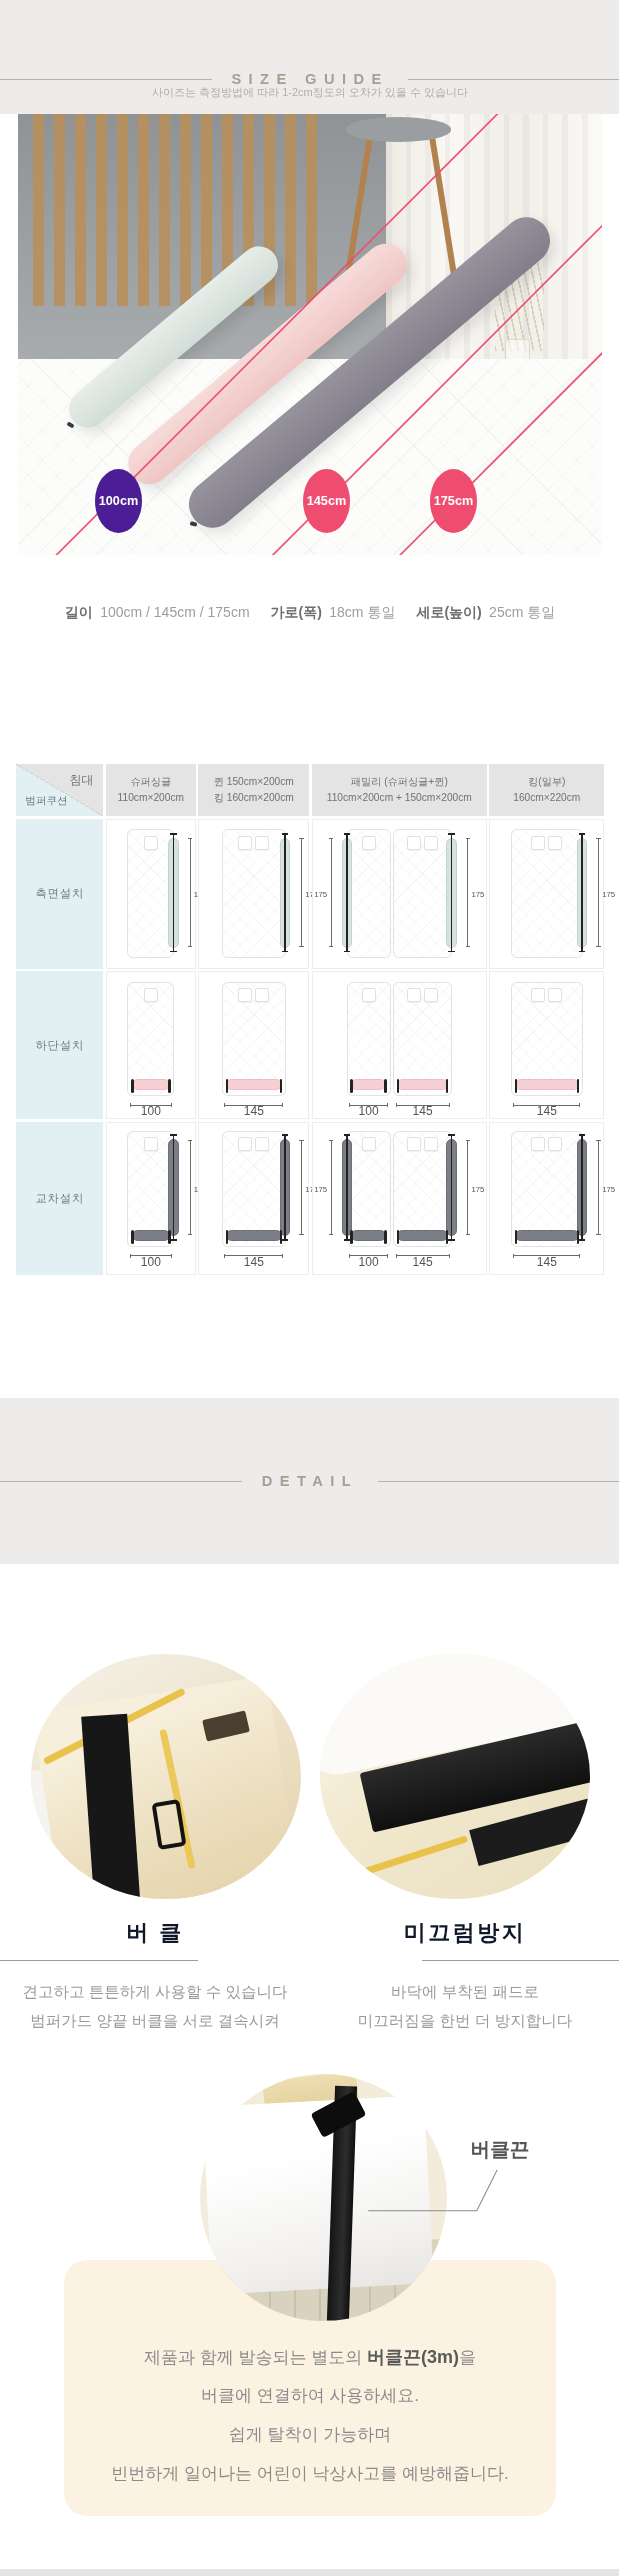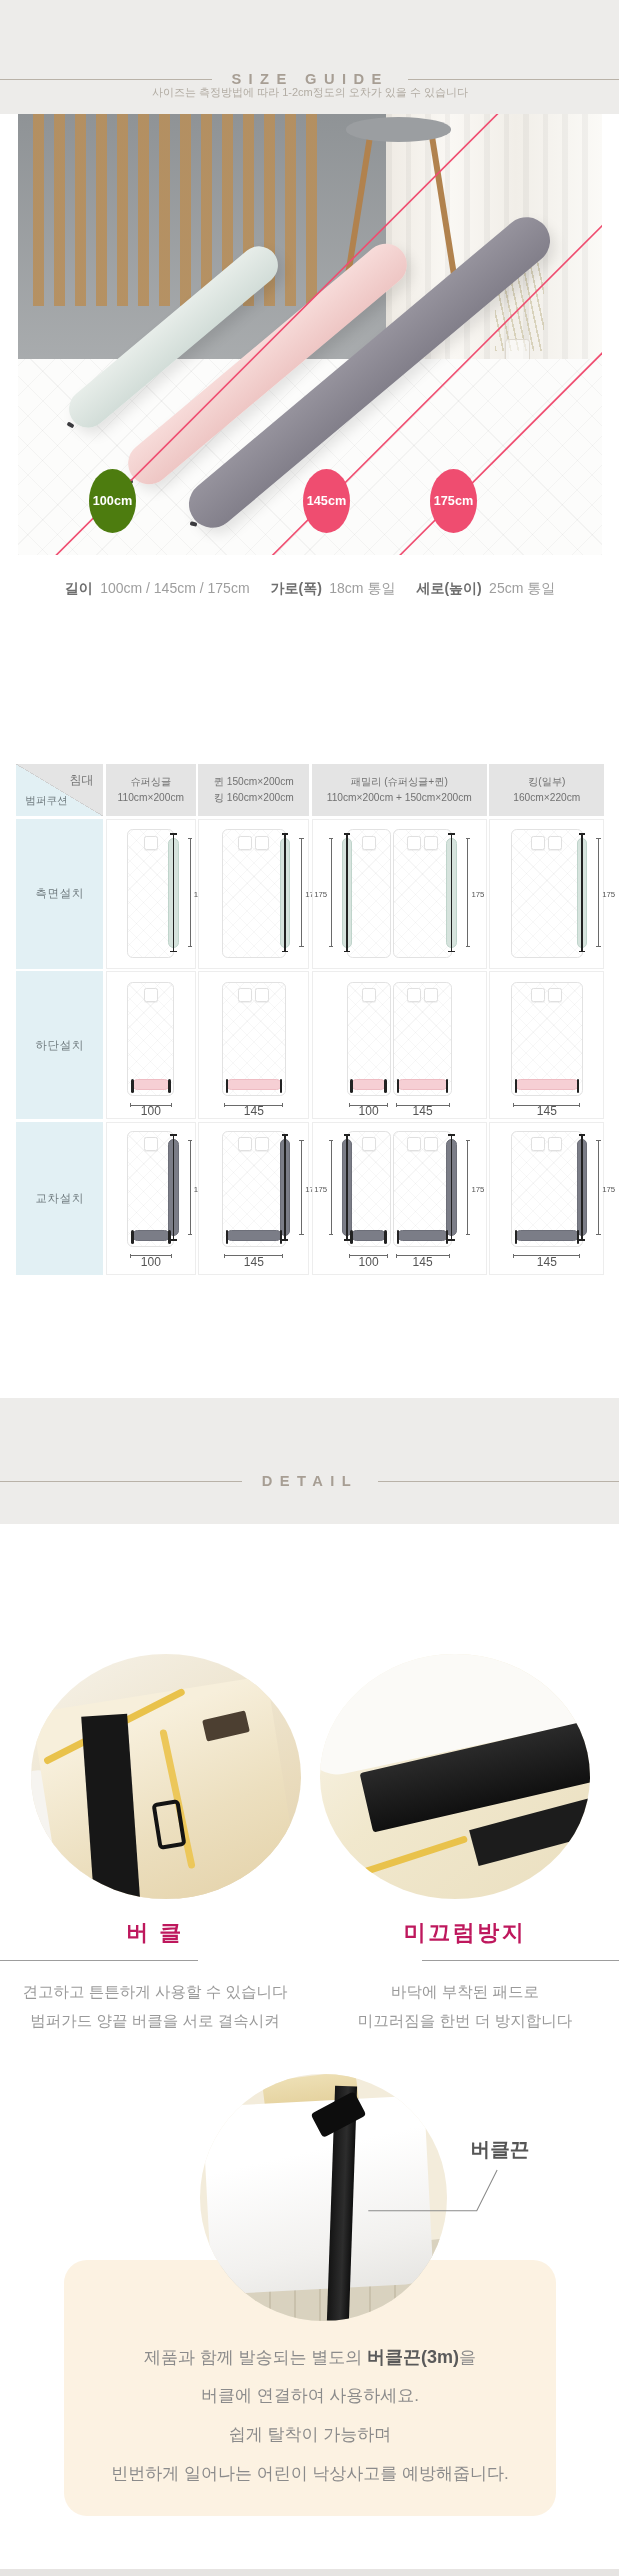--- a/index.html
+++ b/index.html
@@ -40,21 +40,21 @@
   .bolster.pink { left:74px; top:229px; width:351px; height:42px; border-radius:21px;
                   background:linear-gradient(#f7dbd9,#eec6c4); transform:rotate(-40deg); }
   .bolster.grey { left:123px; top:235px; width:457px; height:47px; border-radius:24px;
                   background:linear-gradient(#96939d,#827f8a); transform:rotate(-40deg); }
   .tie { position:absolute; width:7.4px; height:4.1px; background:#3a3a3e; border-radius:1.6px; }
   .ph-lines { position:absolute; inset:0; }
   .badge { position:absolute; width:47px; height:64px; border-radius:50%; display:flex; align-items:center; justify-content:center;
            color:#fff; font-size:12.7px; font-weight:bold; }
 
   
-  .specs { position:absolute; left:0; top:580px; width:620px; display:flex; justify-content:center; align-items:baseline; gap:21px; }
+  .specs { position:absolute; left:0; top:604px; width:620px; display:flex; justify-content:center; align-items:baseline; gap:21px; }
   .spec-group { display:flex; align-items:baseline; gap:7.4px; white-space:nowrap; }
   .spec-label { font-size:14px; font-weight:bold; color:#6e6e6e; }
   .spec-value { font-size:14px; color:#9e9e9e; }
 
   
   .table-title { position:absolute; left:16.3px; top:693px; width:587px; height:51px; background:#dfeef2;
                  display:flex; align-items:center; justify-content:center; font-size:16.3px; color:#8a9094; letter-spacing:4.9px; }
   .size-table { position:absolute; left:16.3px; top:764px; width:587px; display:grid;
                 grid-template-columns:87px 90px 111px 175px 115px; grid-template-rows:52px 150px 148px 153px; gap:2.5px; background:#fff; }
   .corner { position:relative; background:linear-gradient(to top right,#e2f0f4 49.6%,#cfcfcf 49.6% 50.4%,#e4e4e4 50.4%); }
@@ -83,39 +83,39 @@
   .vlen.right { left:calc(100% + 20.4px); } .vlen.left { right:calc(100% + 20.4px); }
   .hbar { position:absolute; left:3.3px; right:3.3px; bottom:4.9px; height:10.6px; border-radius:5.7px; }
   .hbar::before,.hbar::after { content:''; position:absolute; top:-1.6px; width:2.5px; height:14px; background:#222; border-radius:1.6px; }
   .hbar::before { left:-1.6px; } .hbar::after { right:-1.6px; }
   .hdim { position:absolute; left:1.6px; right:1.6px; bottom:-10.6px; height:0.8px; background:#6a6a6a; }
   .hdim::before,.hdim::after { content:''; position:absolute; top:-1.6px; width:0.8px; height:4.1px; background:#6a6a6a; }
   .hdim::before { left:0; } .hdim::after { right:0; }
   .hlen { position:absolute; left:0; right:0; bottom:-23px; text-align:center; font-size:12px; color:#555; }
 
   
-  .band-detail { top:1398px; height:126px; }
+  .band-detail { top:1398px; height:166px; }
   .band-detail .rule-heading { top:75px; }
   .fc { position:absolute; width:270px; height:245px; border-radius:50%; overflow:hidden; top:1654px; }
   .fc1 { left:31px; background:linear-gradient(150deg,#f7f3ea,#efe7d4 35%,#e9dbbc 70%,#e0d0ad); }
   .fc2 { left:320px; background:linear-gradient(140deg,#faf6ec,#f1e8cd 45%,#eadfc0); }
   .fc div { position:absolute; }
   .f1-bed { left:-15%; top:55%; width:70%; height:70%; background:#f6f4f0; transform:rotate(18deg); border-radius:24.5px; }
   .f1-cushion { left:6%; top:16%; width:88%; height:88%; border-radius:21px; transform:rotate(-9deg);
                 background:linear-gradient(165deg,#f7efdb 20%,#ecdfbf 60%,#e4d2a9); }
   .f1-pipe1 { left:2%; top:28%; width:58%; height:7.4px; background:#e9c24b; border-radius:4.1px; transform:rotate(-27deg); }
   .f1-pipe2 { left:53%; top:30%; width:7.4px; height:58%; background:#ecc75a; border-radius:4.1px; transform:rotate(-12deg); }
   .f1-strap { left:21%; top:25%; width:17%; height:80%; background:#171717; transform:rotate(-4deg); }
   .f1-tag { left:64%; top:25%; width:44px; height:22px; background:#4c3f31; border-radius:2.5px; transform:rotate(-13deg); }
   .f1-buckle { left:46%; top:60%; width:28px; height:47px; border:4.9px solid #131313; border-radius:4.9px; transform:rotate(-9deg); }
   .f2-sheet { left:-10%; top:-20%; width:125%; height:58%; background:#fbfaf7; transform:rotate(-12deg); border-radius:33px; }
   .f2-velcro { left:16%; top:36%; width:100%; height:25%; background:linear-gradient(#2a2a2a,#101010); border-radius:3.3px; transform:rotate(-13deg); }
   .f2-strap { left:56%; top:63%; width:62%; height:15%; background:#1c1c1c; transform:rotate(-15deg); }
   .f2-pipe { left:-4%; top:84%; width:60%; height:6.5px; background:#e9c24b; border-radius:3.3px; transform:rotate(-18deg); }
-  .cap-title { position:absolute; top:1918px; width:310px; text-align:center; font-size:22px; font-weight:bold; color:#be185d; letter-spacing:2.5px; }
+  .cap-title { position:absolute; top:1918px; width:310px; text-align:center; font-size:22px; font-weight:bold; color:#0f172a; letter-spacing:2.5px; }
   .cap-title.t1 { left:0; } .cap-title.t2 { left:310px; }
   .cap-rule { position:absolute; top:1960px; height:0.8px; background:#9d9d9d; width:198px; }
   .cap-rule.r1 { left:0; } .cap-rule.r2 { left:422px; }
   .cap-desc { position:absolute; top:1977px; width:310px; text-align:center; font-size:15.5px; color:#9a9a9a; line-height:29px; }
   .cap-desc.d1 { left:0; } .cap-desc.d2 { left:310px; }
 
   
   .note-box { position:absolute; left:64px; top:2260px; width:492px; height:256px; background:#fcf2e2; border-radius:23px; }
   .bc { position:absolute; left:200px; top:2074px; width:247px; height:247px; border-radius:50%; overflow:hidden; background:#f3ecdb; }
   .bc div { position:absolute; }
@@ -164,21 +164,21 @@
     <div class="bolster grey"></div>
     <div class="tie" style="left:49px;top:309px;transform:rotate(30deg);"></div>
     <div class="tie" style="left:108px;top:366px;transform:rotate(-20deg);"></div>
     <div class="tie" style="left:172px;top:408px;transform:rotate(15deg);"></div>
     <svg class="ph-lines" width="584" height="441" viewBox="0 0 715 540">
       <line x1="-387" y1="974" x2="613" y2="-26" stroke="#ef4d70" stroke-width="2"></line>
       <line x1="-122" y1="974" x2="878" y2="-26" stroke="#ef4d70" stroke-width="2"></line>
       <line x1="34" y1="974" x2="1034" y2="-26" stroke="#ef4d70" stroke-width="2"></line>
     </svg>
     <div id="badges">
-        <div class="badge" style="left: 71px; top: 355px; background: #4d7c0f;">100cm</div>
+        <div class="badge" style="left: 77px; top: 355px; background: #4c1d95;">100cm</div>
         <div class="badge" style="left: 285px; top: 355px; background: rgb(239, 77, 112);">145cm</div>
         <div class="badge" style="left: 412px; top: 355px; background: rgb(239, 77, 112);">175cm</div>
       </div>
   </section>
 
   <div class="specs" id="specs">
       <div class="spec-group">
         <div class="spec-label">길이</div>
         <div class="spec-value">100cm / 145cm / 175cm</div>
       </div>

